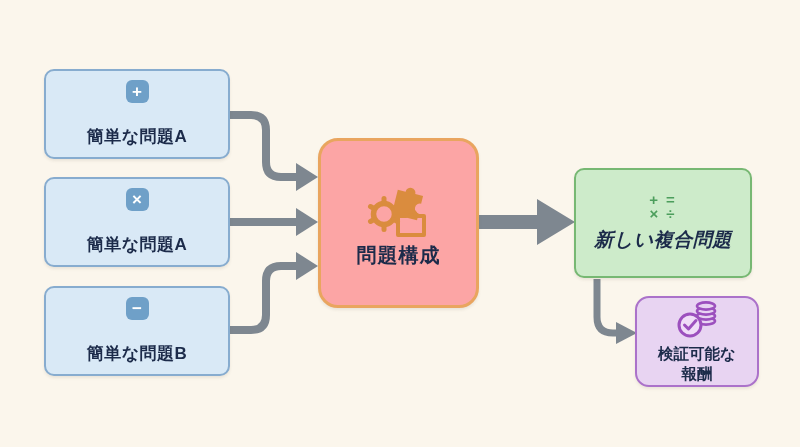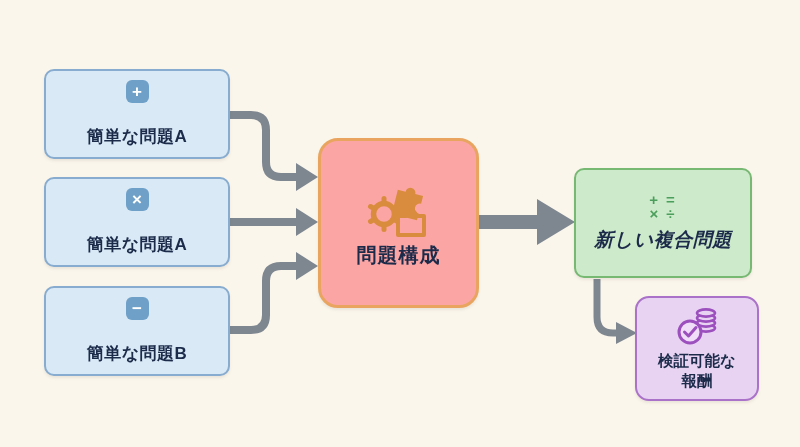--- a/index.html
+++ b/index.html
@@ -34,21 +34,21 @@
   }
   .module .mod-label{font-size:20px;line-height:28px;letter-spacing:1px;}
   .output{
     left:574px;top:168px;width:178px;height:110px;
     background:#CDEBCA;border:2px solid #77B873;border-radius:10px;
   }
   .output .math-rows{color:#4C9E5C;font-size:15px;line-height:14px;
     font-weight:800;letter-spacing:2px;margin-bottom:6px;}
   .output .out-label{font-size:19px;letter-spacing:0.5px;font-style:italic;}
   .reward{
-    left:635px;top:296px;width:124px;height:105px;
+    left:635px;top:296px;width:124px;height:91px;
     background:#E8D4F2;border:2.5px solid #AB72CA;border-radius:14px;
   }
   .reward .rw-label{font-size:15.5px;line-height:20px;}
   .icon-wrap{display:block;}
 </style>
 </head>
 <body>
 
 <div class="stage">
 

